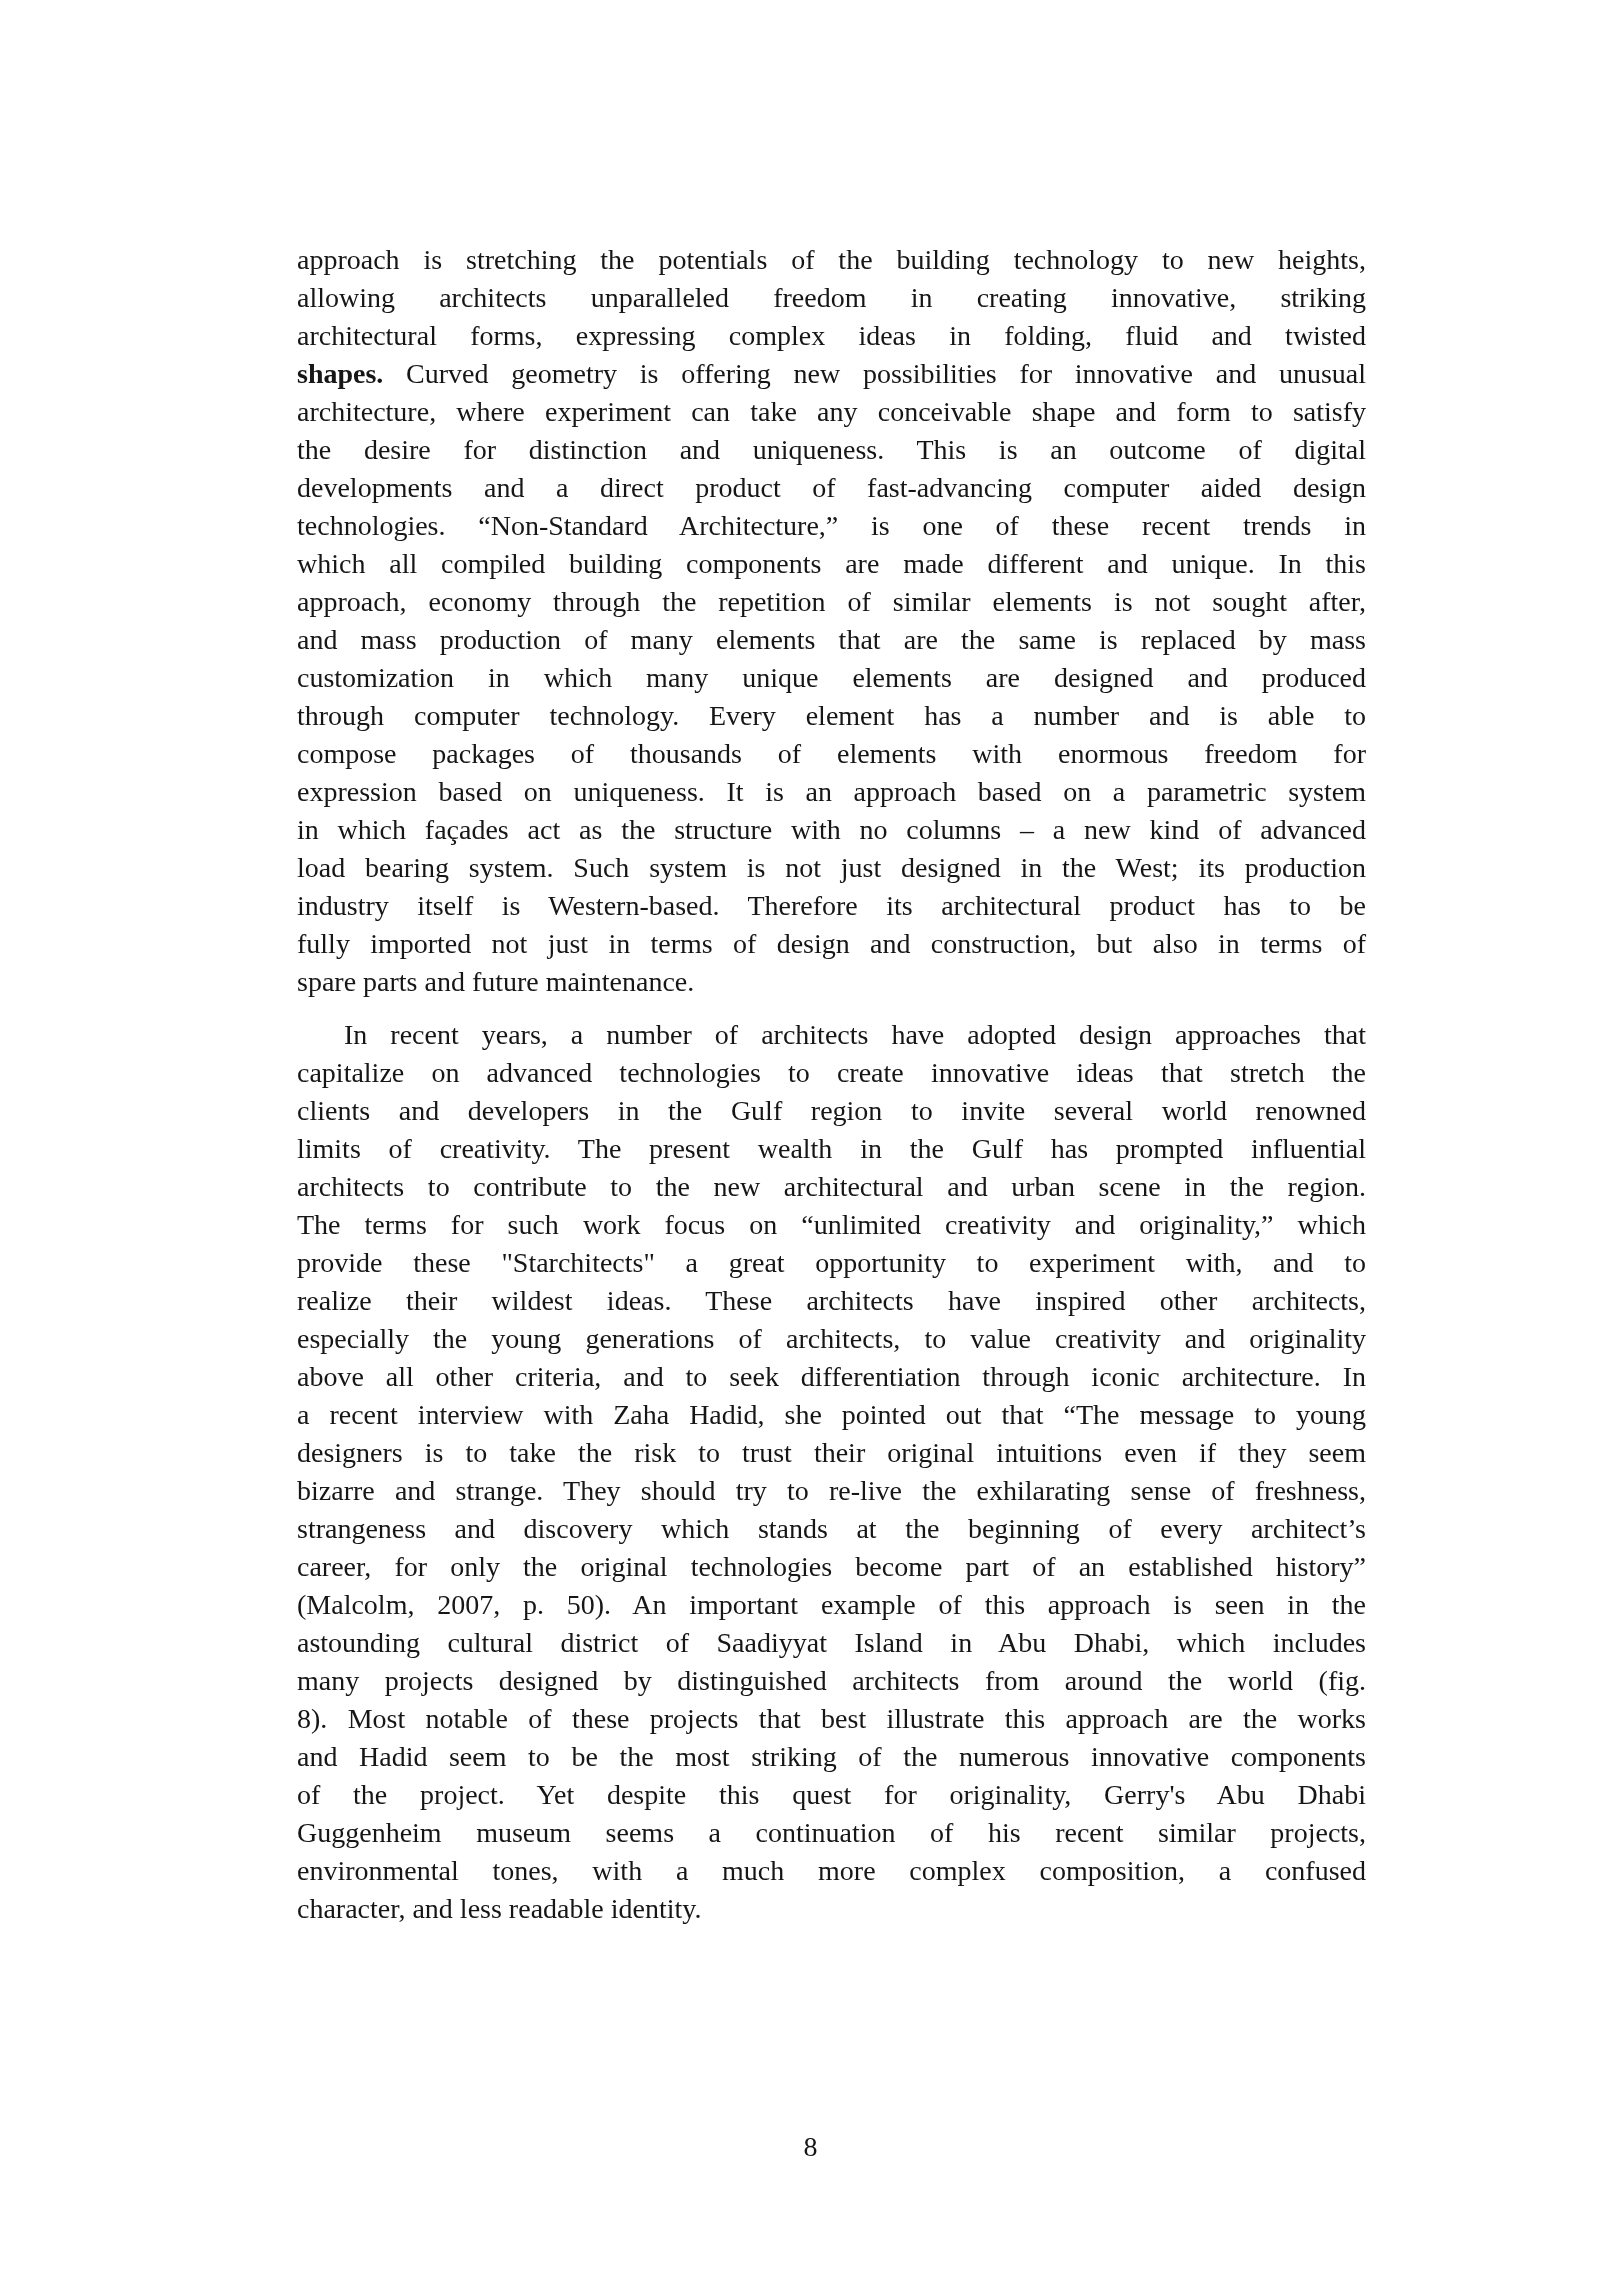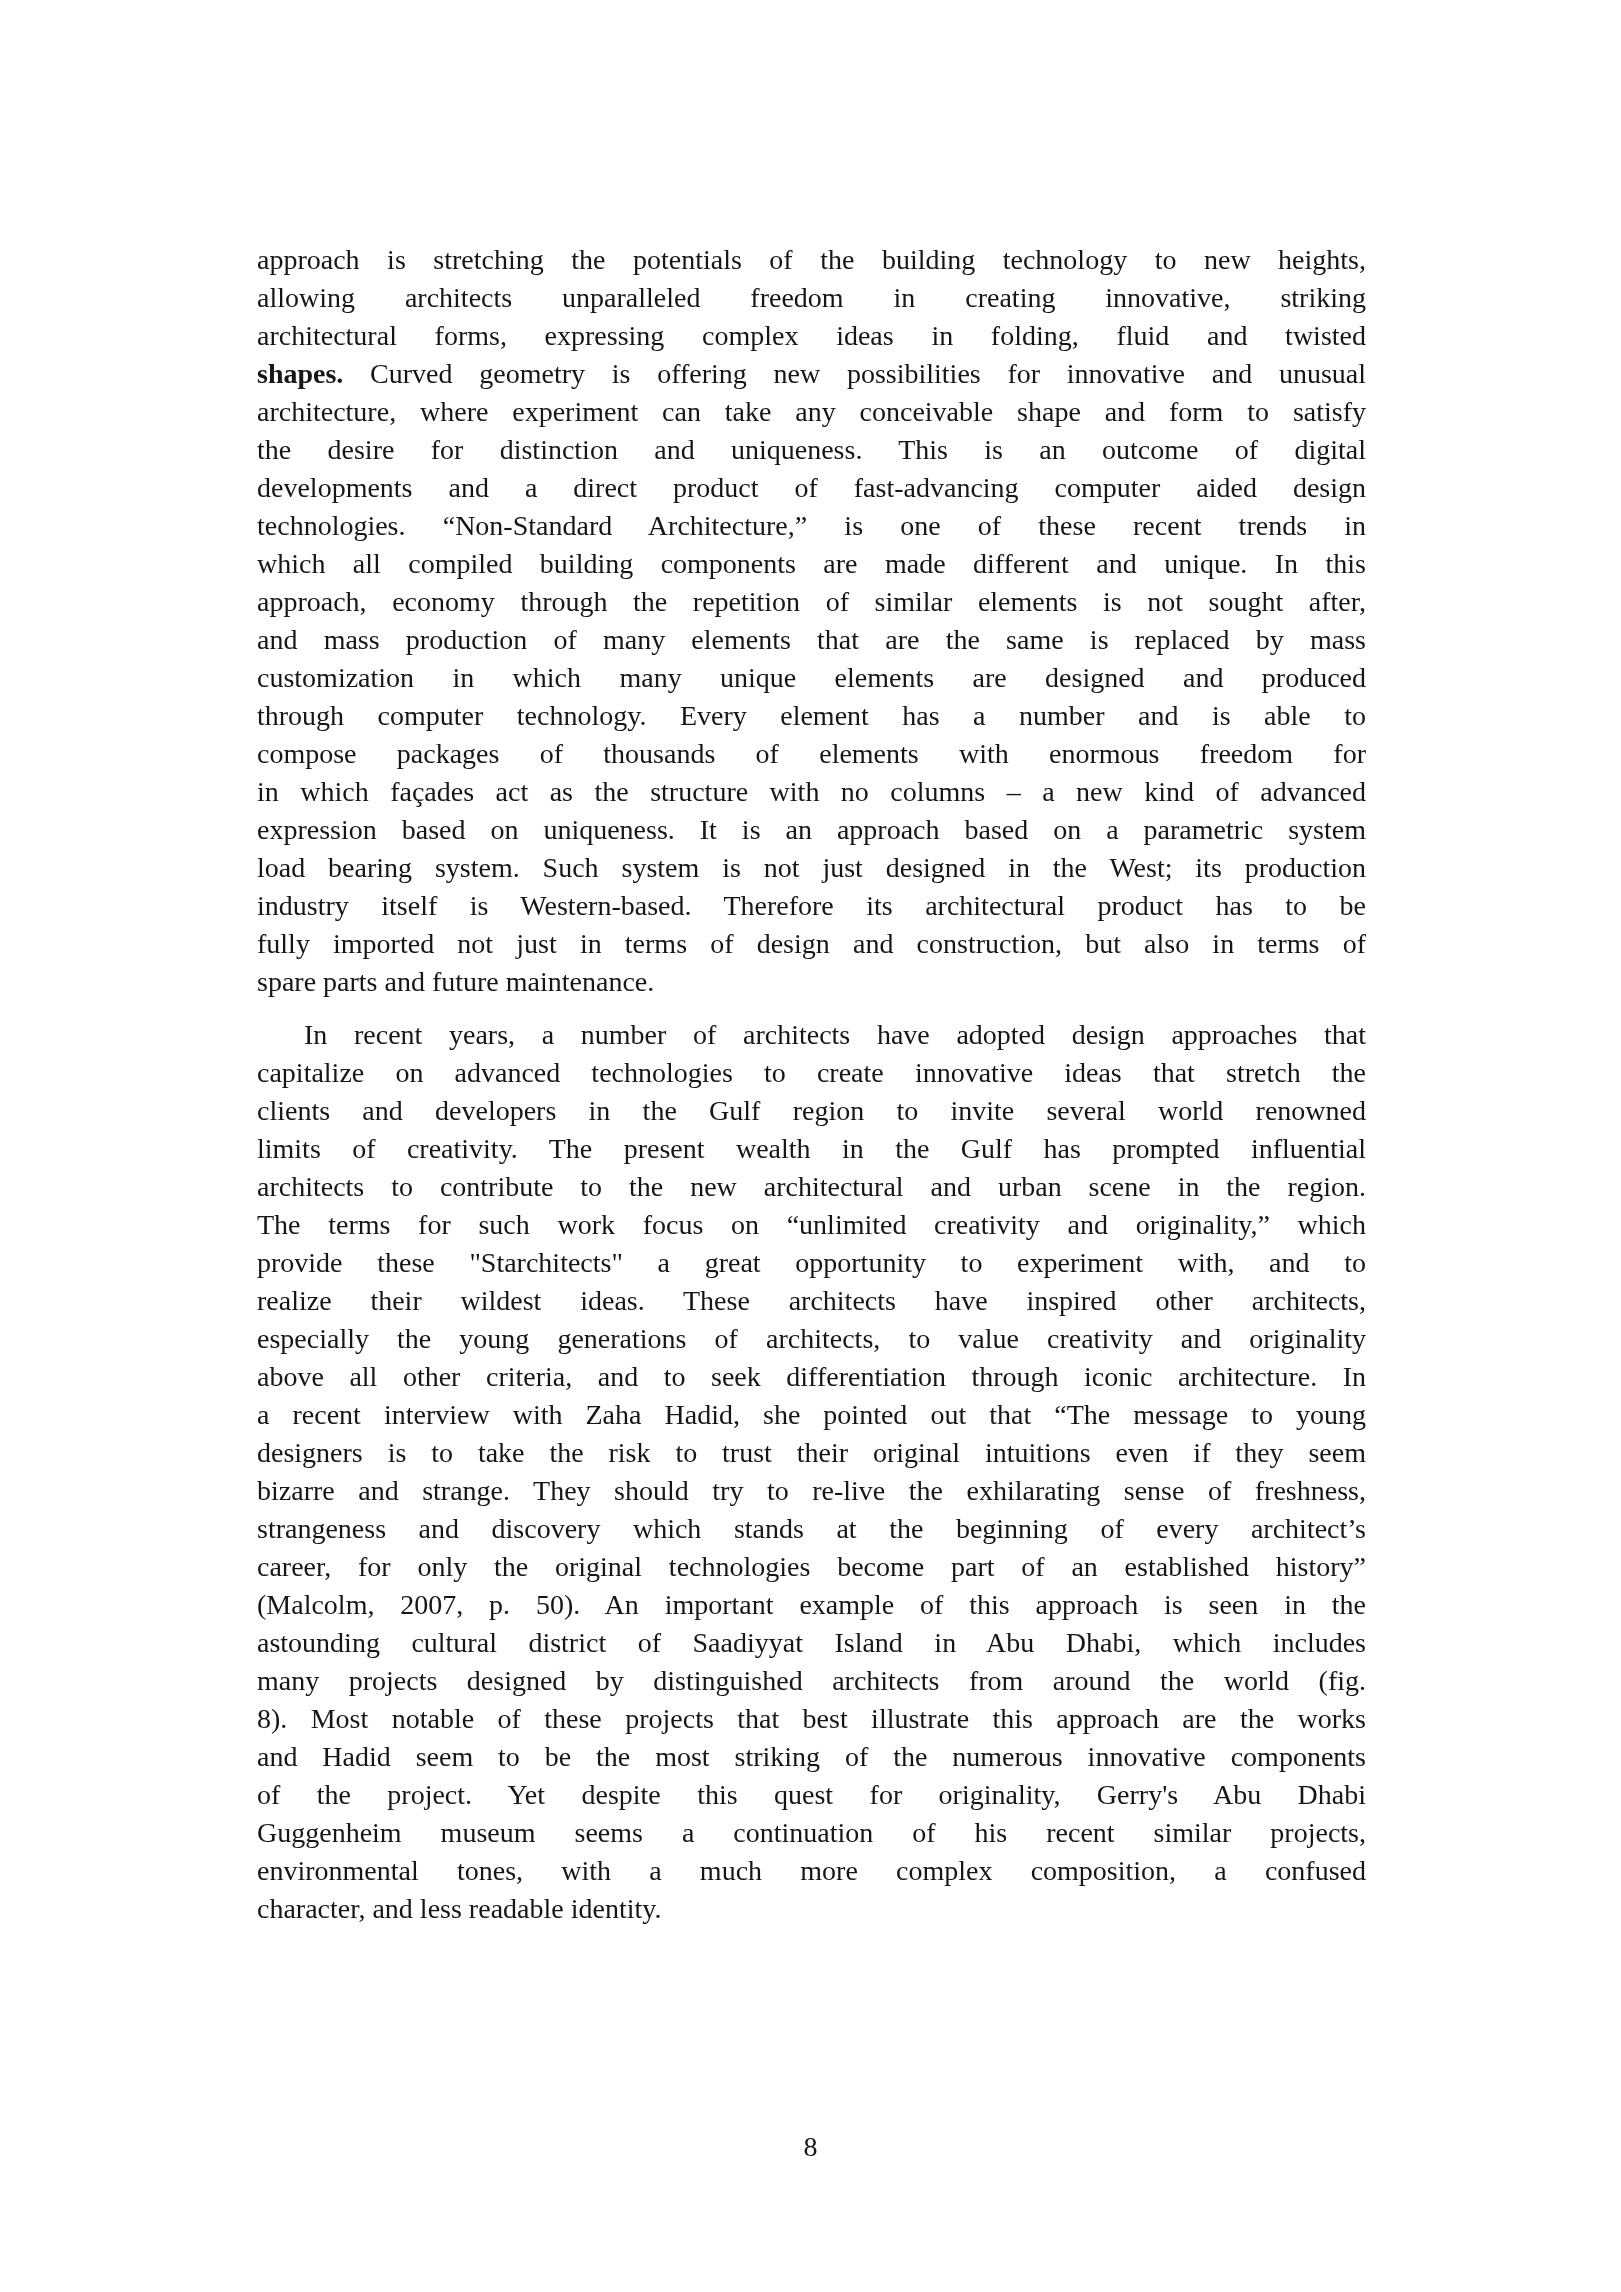--- a/index.html
+++ b/index.html
@@ -24,20 +24,21 @@
   }
   .paragraph { margin: 0; }
   .paragraph + .paragraph { margin-top: 14.7px; }
   .line {
     font-size: 28px;
     line-height: 38px;
     text-align: justify;
     text-align-last: justify;
     text-justify: inter-word;
     white-space: normal;
+    margin-left: 40px;
   }
   .line.last { text-align-last: left; }
   .line.indent { padding-left: 47px; }
   .bold { font-weight: bold; }
   .page-number {
     position: absolute;
     left: 0;
     right: 0;
     top: 2128px;
     text-align: center;
@@ -58,22 +59,22 @@
         <div class="line"><span>architecture, where experiment can take any conceivable shape and form to satisfy</span></div>
         <div class="line"><span>the desire for distinction and uniqueness. This is an outcome of digital</span></div>
         <div class="line"><span>developments and a direct product of fast-advancing computer aided design</span></div>
         <div class="line"><span>technologies. “Non-Standard Architecture,” is one of these recent trends in</span></div>
         <div class="line"><span>which all compiled building components are made different and unique. In this</span></div>
         <div class="line"><span>approach, economy through the repetition of similar elements is not sought after,</span></div>
         <div class="line"><span>and mass production of many elements that are the same is replaced by mass</span></div>
         <div class="line"><span>customization in which many unique elements are designed and produced</span></div>
         <div class="line"><span>through computer technology. Every element has a number and is able to</span></div>
         <div class="line"><span>compose packages of thousands of elements with enormous freedom for</span></div>
+        <div class="line"><span>expression based on uniqueness. It is an approach based on a parametric system</span></div>
         <div class="line"><span>in which façades act as the structure with no columns – a new kind of advanced</span></div>
-        <div class="line"><span>expression based on uniqueness. It is an approach based on a parametric system</span></div>
         <div class="line"><span>load bearing system. Such system is not just designed in the West; its production</span></div>
         <div class="line"><span>industry itself is Western-based. Therefore its architectural product has to be</span></div>
         <div class="line"><span>fully imported not just in terms of design and construction, but also in terms of</span></div>
         <div class="line last"><span>spare parts and future maintenance.</span></div>
       </div>
       <div class="paragraph">
         <div class="line indent"><span>In recent years, a number of architects have adopted design approaches that</span></div>
         <div class="line"><span>capitalize on advanced technologies to create innovative ideas that stretch the</span></div>
         <div class="line"><span>clients and developers in the Gulf region to invite several world renowned</span></div>
         <div class="line"><span>limits of creativity. The present wealth in the Gulf has prompted influential</span></div>

